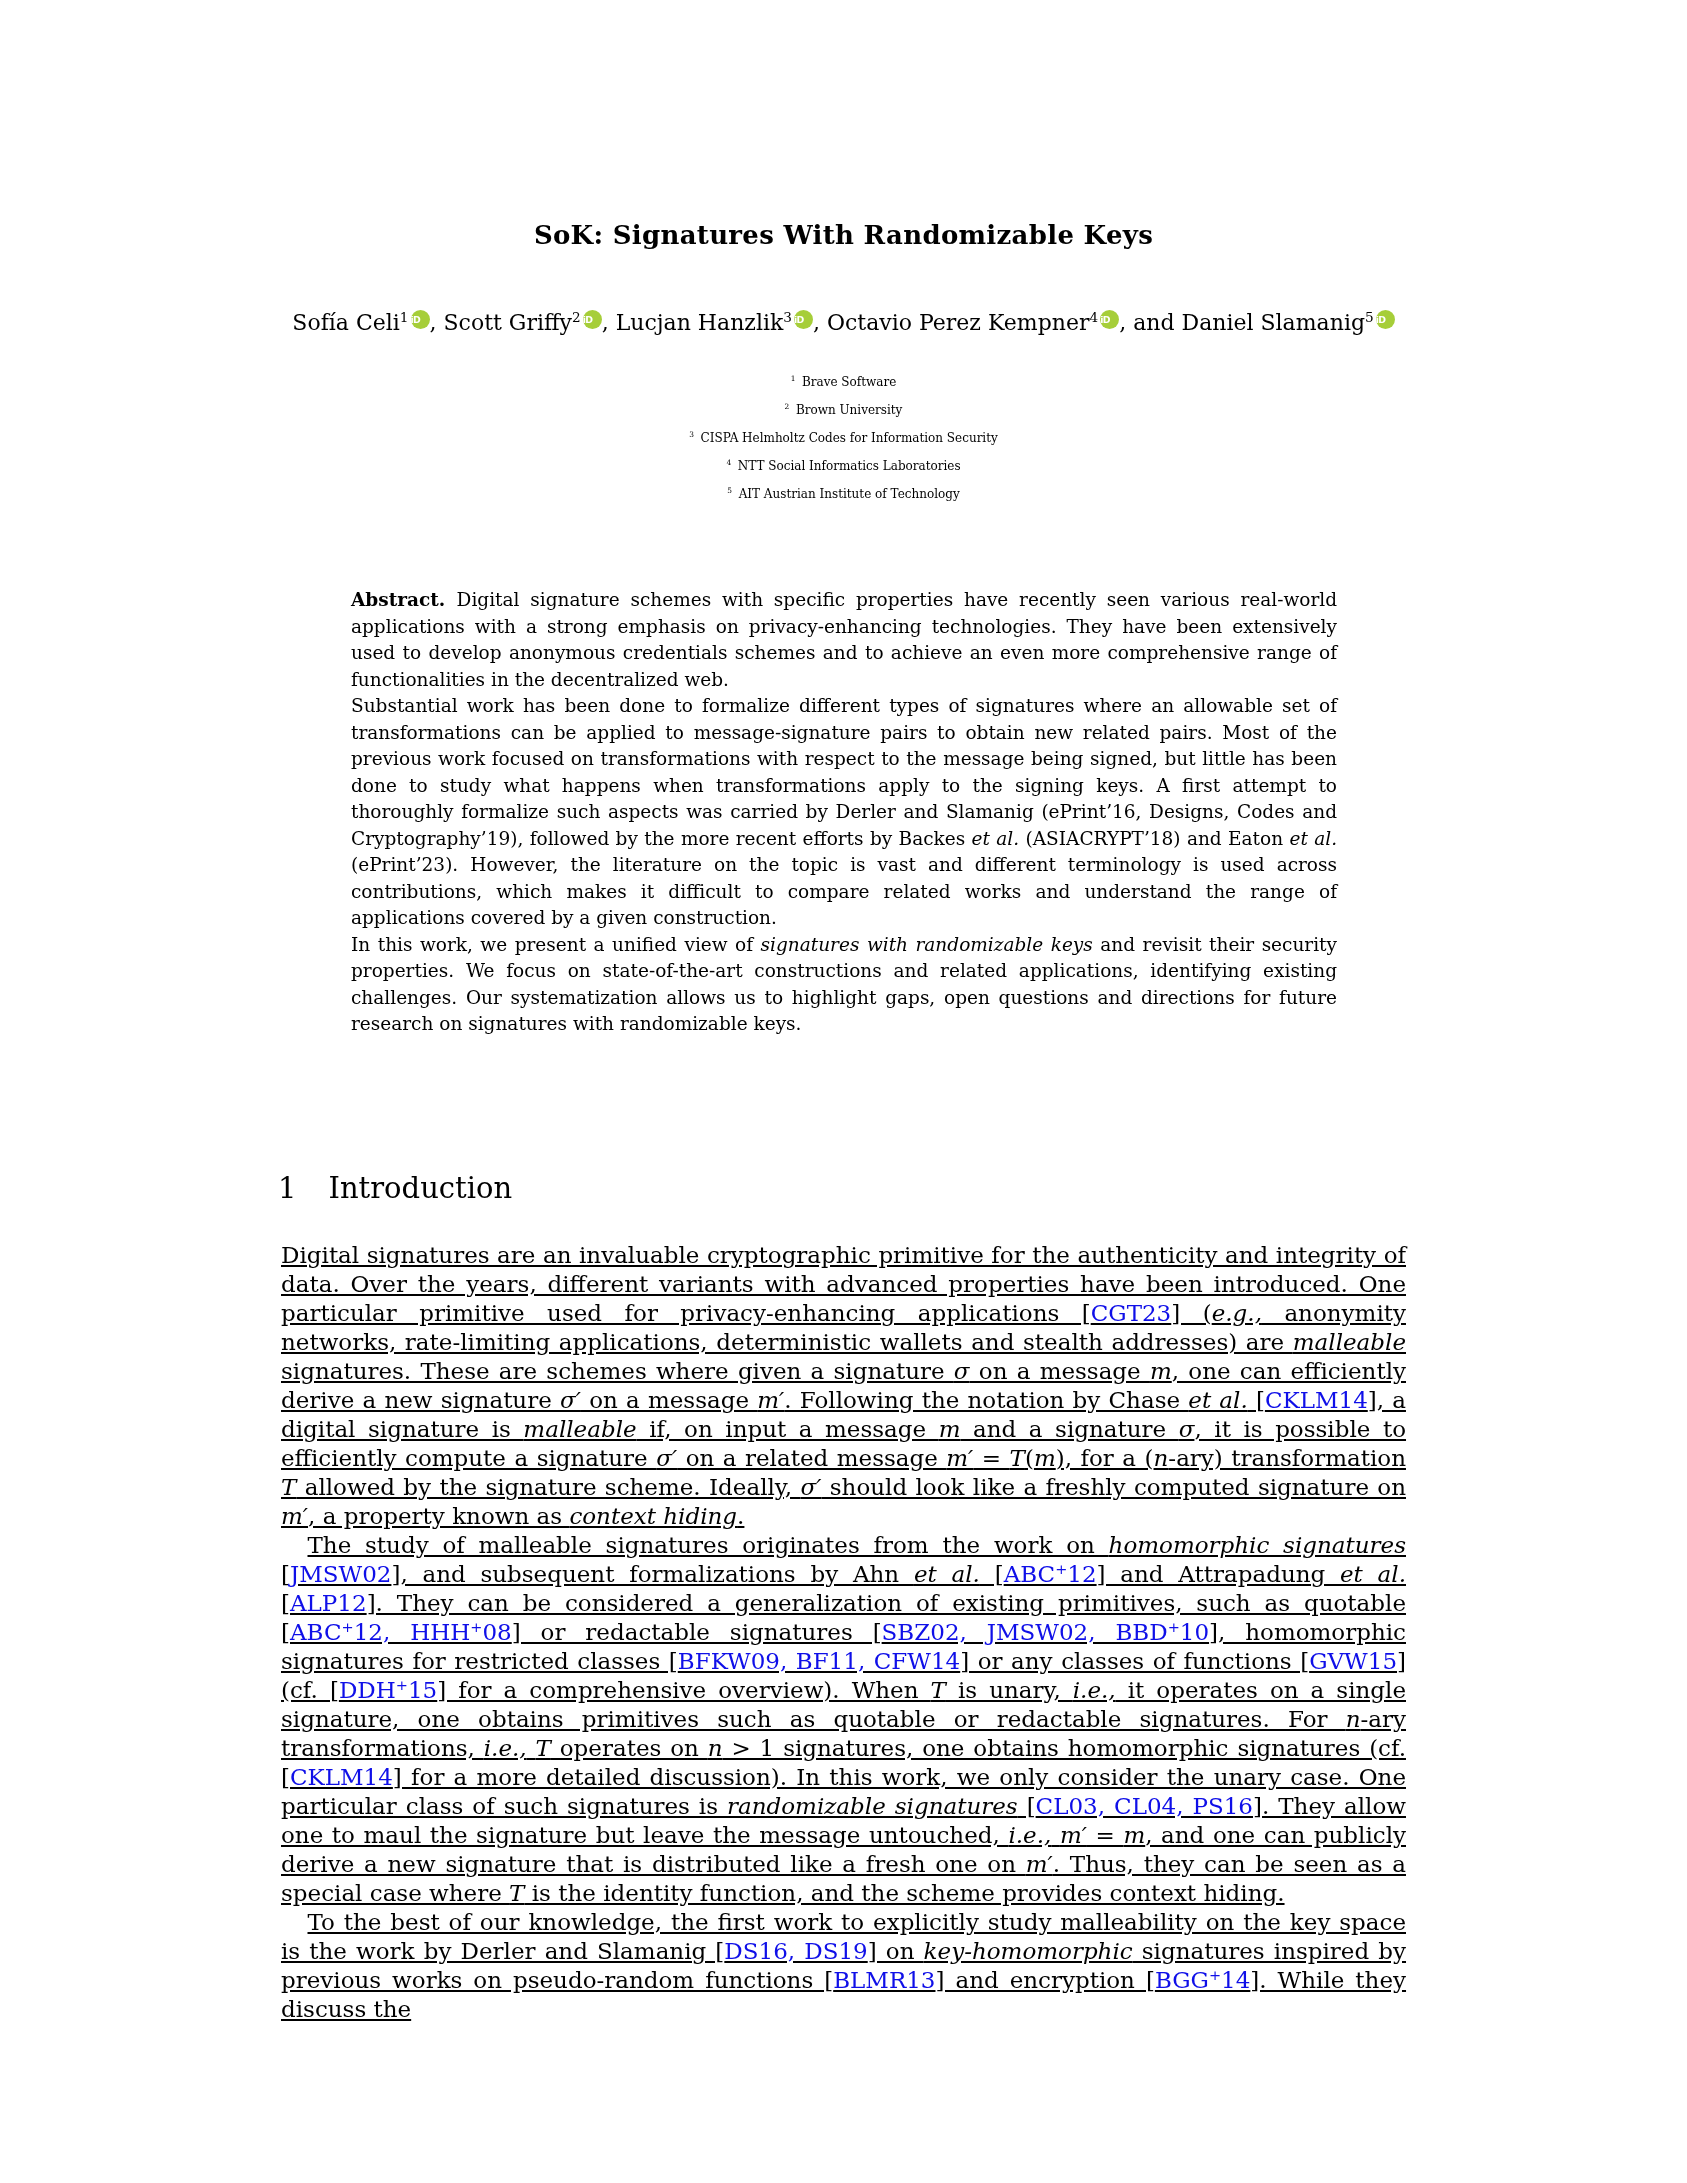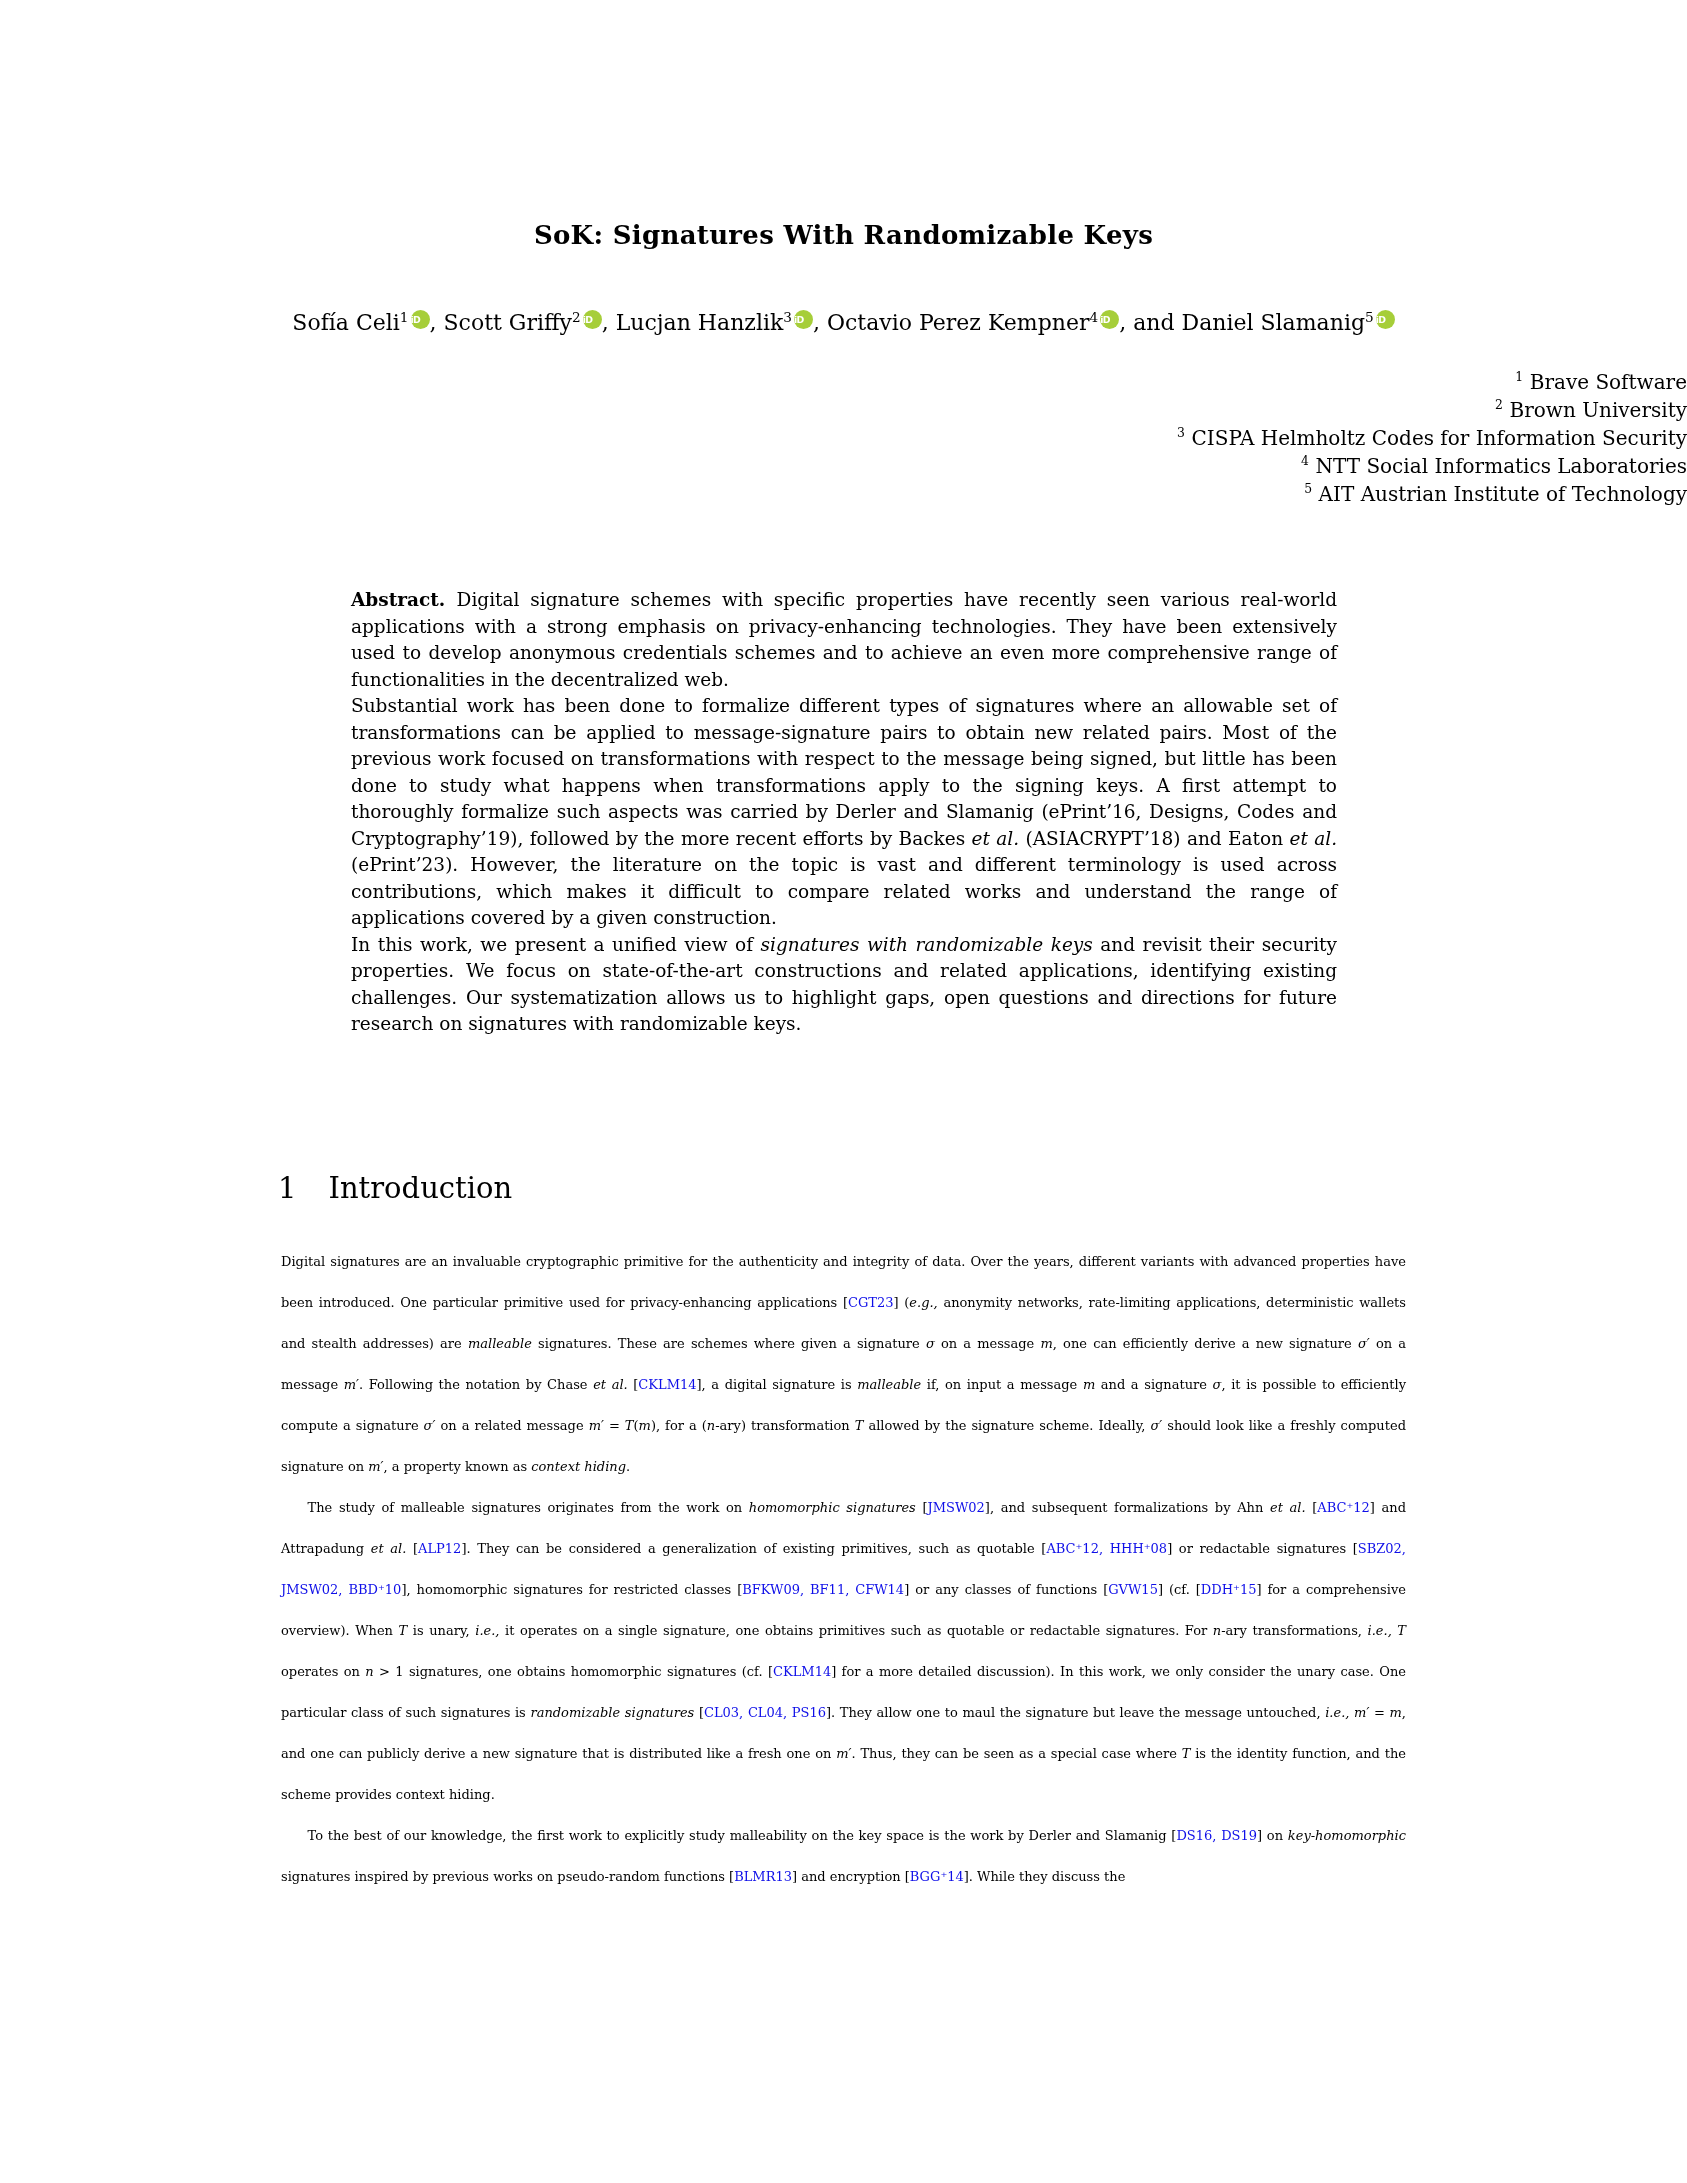--- a/index.html
+++ b/index.html
@@ -15,41 +15,41 @@
   .title {
     position: absolute; top: 220px; left: 0; width: 100%;
     text-align: center; font-size: 26px; font-weight: bold; letter-spacing: 0.3px;
   }
   .authors {
     position: absolute; top: 310px; left: 0; width: 100%;
     text-align: center; font-size: 22px;
   }
   .affiliations {
     position: absolute; top: 368px; left: 0; width: 100%;
-    text-align: right; font-size: 20px; line-height: 28px;
+    text-align: center; font-size: 12px; line-height: 28px;
   }
   .affil-line sup { font-size: 62%; vertical-align: super; line-height: 0; margin-right: 6.6px; }
 
   .abstract {
     position: absolute; top: 587px; left: 351px; width: 986px;
     font-size: 18.5px; line-height: 26.5px; text-align: justify; hyphens: auto;
   }
   .keywords {
     position: absolute; top: 1088px; left: 351px; width: 986px;
     font-size: 18.5px; line-height: 26.5px;
   }
   .section-heading {
     position: absolute; top: 1171px; left: 278px; width: 1125px;
     font-size: 29px; font-weight: normal;
   }
   .section-number { display: inline-block; margin-right: 32px; }
 
   .intro {
     position: absolute; top: 1241px; left: 281px; width: 1125px;
-    font-size: 13px; line-height: 41px; text-align: justify; hyphens: auto;
+    font-size: 23px; line-height: 29px; text-align: justify; hyphens: auto; text-decoration: underline;
   }
   .intro p.indent { text-indent: 26.5px; }
 
   .seg-n { }
   .seg-i { font-style: italic; }
   .seg-b { font-weight: bold; }
   .seg-c { color: var(--cite); }
   sup.seg-sup { font-size: 62%; vertical-align: super; line-height: 0; }
 
   .orcid-icon {

